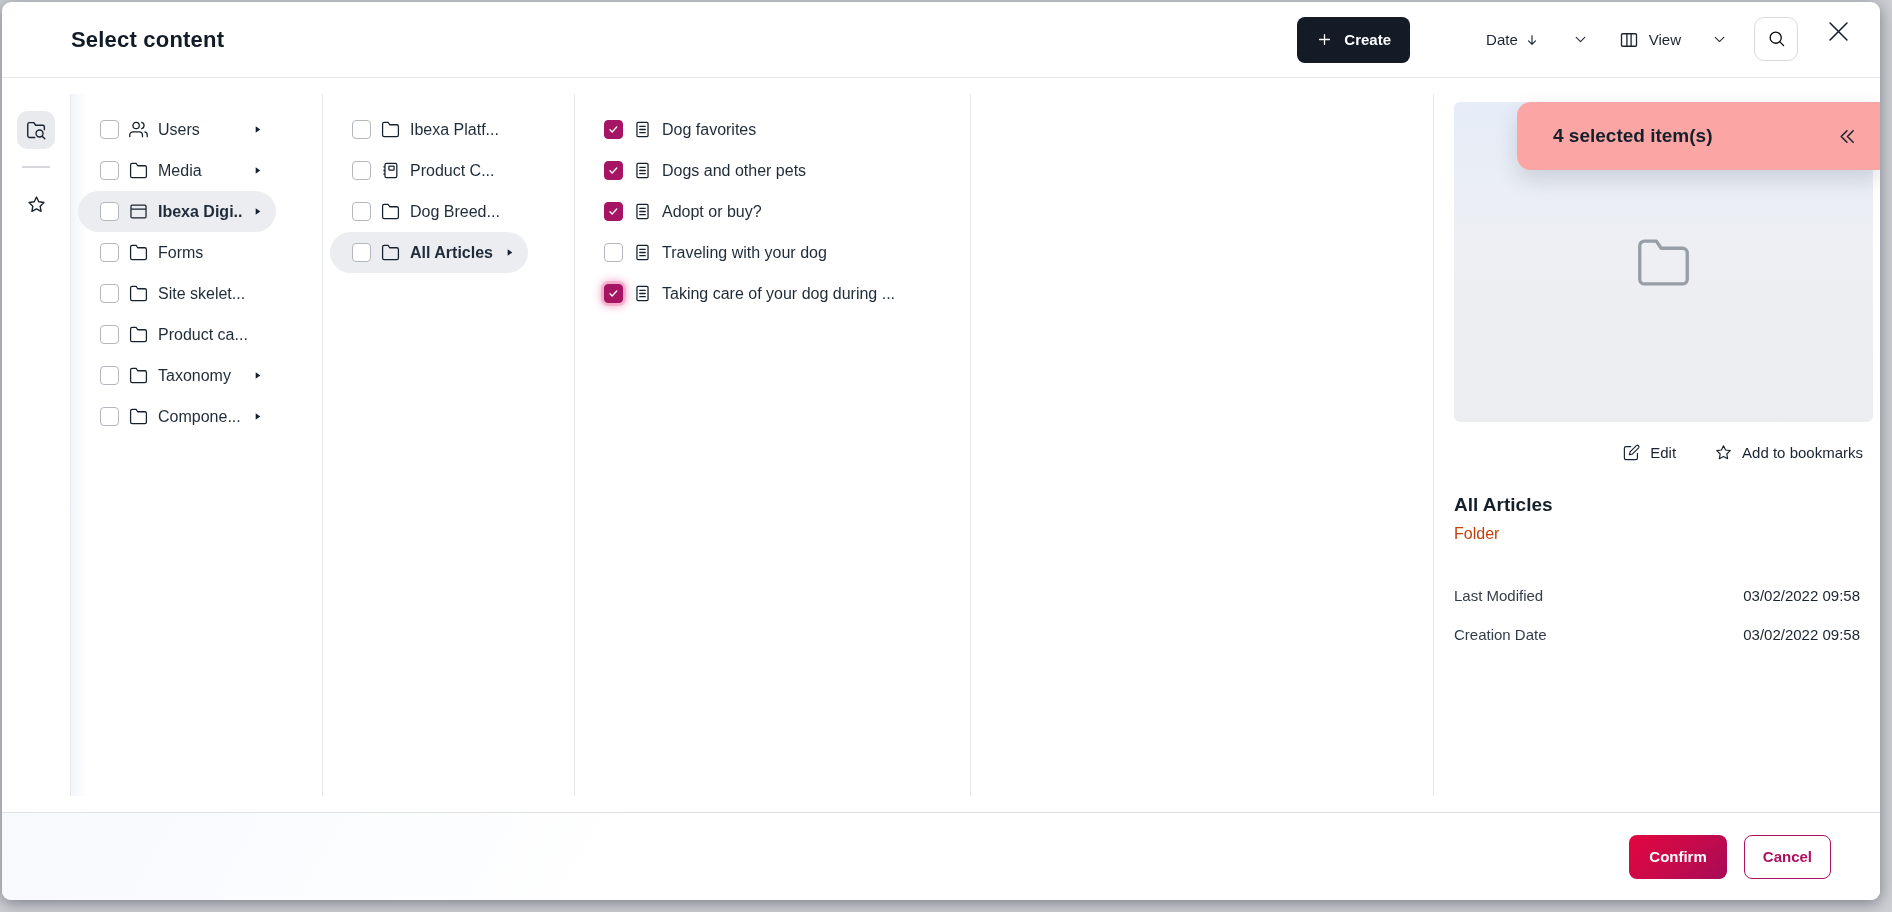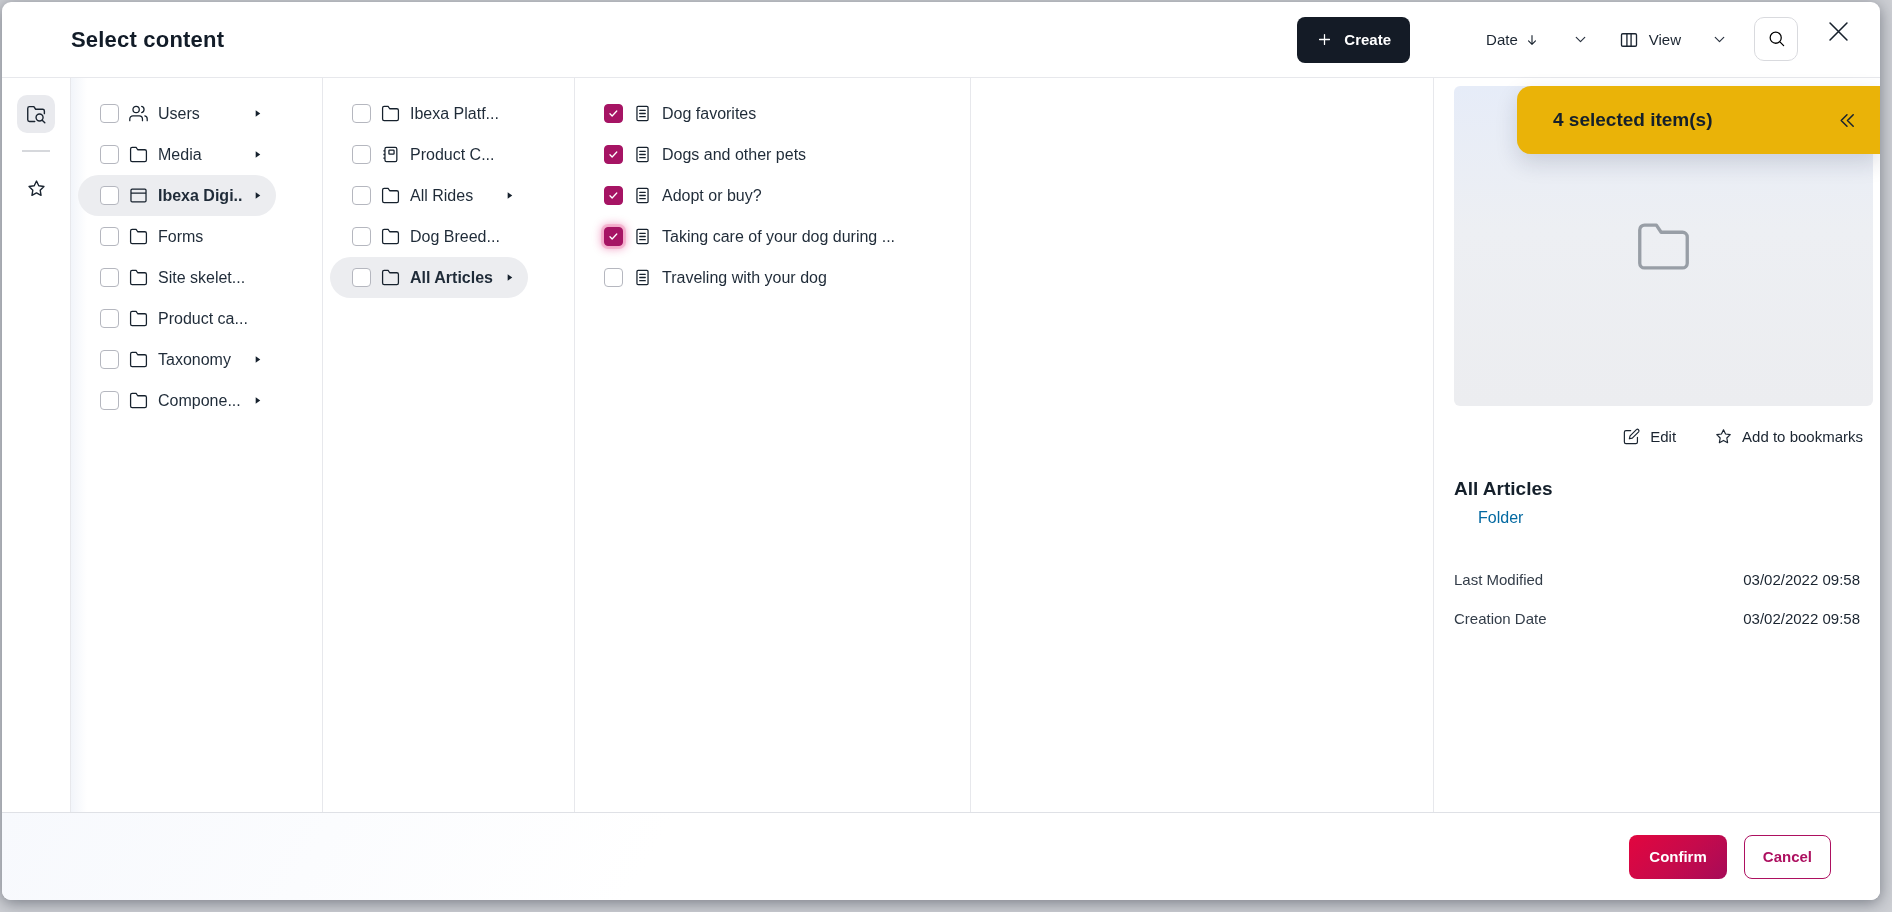--- a/index.html
+++ b/index.html
@@ -8,21 +8,21 @@
     background: #cdcfd4;
     font-family: "Liberation Sans", "DejaVu Sans", sans-serif;
     color: #1a2430;
     overflow: hidden;
   }
   .modal {
     position: absolute; left: 2px; top: 2px;
     width: 1878px; height: 898px;
     background: #fff; border-radius: 9px;
     box-shadow: 0 3px 16px rgba(18,24,38,.45);
-    display: flex; flex-direction: column; overflow: hidden;
+    display: flex; flex-direction: column; overflow: hidden; gap: 16px;
   }
   
   .topbar {
     height: 76px; flex: none;
     display: flex; align-items: center;
     padding: 0 27px 0 69px;
     border-bottom: 1px solid #e7e8ec;
   }
   .page-title { font-size: 22px; font-weight: 700; color: #121c28; letter-spacing: .2px; }
   .topbar-right { margin-left: auto; display: flex; }
@@ -90,35 +90,35 @@
   
   .panel { width: 446px; flex: none; position: relative; padding: 0 7px 0 20px; border-right: 0; }
   .preview {
     margin-top: 8px; height: 320px; border-radius: 6px;
     background: linear-gradient(180deg, #e6ecf8 0%, #edeff3 45%, #ecedf0 100%);
     display: flex; align-items: center; justify-content: center;
   }
   .preview svg { width: 57px; height: 57px; color: #989ea6; }
   .selected-card {
     position: absolute; top: 8px; right: 0; width: 363px; height: 68px;
-    background: #eab308; border-radius: 14px 0 0 14px;
+    background: #fca5a5; border-radius: 14px 0 0 14px;
     box-shadow: 0 9px 22px rgba(25,35,60,.15);
     display: flex; align-items: center; padding: 0 22px 0 36px;
   }
   .selected-count { font-size: 19px; font-weight: 700; color: #15202b; }
   .btn-collapse { margin-left: auto; background: none; border: 0; cursor: pointer; display: flex; color: #1a2430; }
   .btn-collapse svg { width: 23px; height: 23px; }
   .actions { display: flex; justify-content: flex-end; align-items: center; gap: 38px; margin-top: 21px; padding-right: 10px; }
   .action-btn {
     display: flex; align-items: center; gap: 9px; background: none; border: 0;
     font-family: inherit; font-size: 15px; color: #1a2430; cursor: pointer;
   }
   .action-btn svg { width: 19px; height: 19px; }
   .item-title { margin-top: 32px; font-size: 19px; font-weight: 700; color: #15202b; }
-  .item-type { margin-top: 9px; font-size: 16px; color: #0369a1; margin-left: 24px; }
+  .item-type { margin-top: 9px; font-size: 16px; color: #c2410c; }
   .meta { margin-top: 44px; }
   .meta-row { display: flex; justify-content: space-between; align-items: baseline; margin-bottom: 22px; padding-right: 13px; }
   .meta-label { font-size: 15px; color: #333d49; }
   .meta-value { font-size: 15px; color: #1a2430; }
   
   .footer {
     height: 88px; flex: none; border-top: 1px solid #dfe1e6;
     background: linear-gradient(120deg, #f7f9fd 0%, #ffffff 35%);
     display: flex; align-items: center; justify-content: flex-end; gap: 17px; padding-right: 49px;
   }
@@ -344,34 +344,20 @@
           </span>
           <span class="label">Product C...</span>
         </div>
         <div class="row">
           <span class="checkbox"></span>
           <span class="icon">
             <svg viewBox="0 0 24 24" fill="none" stroke="currentColor" stroke-width="1.6" stroke-linejoin="round">
               <path d="M22 19a2 2 0 0 1-2 2H4a2 2 0 0 1-2-2V5a2 2 0 0 1 2-2h5l2 3h9a2 2 0 0 1 2 2z"></path>
             </svg>
           </span>
-          <span class="label">All Rides</span>
-          <span class="caret">
-            <svg viewBox="0 0 24 24" fill="currentColor">
-              <path d="M8 5l10 7-10 7z"></path>
-            </svg>
-          </span>
-        </div>
-        <div class="row">
-          <span class="checkbox"></span>
-          <span class="icon">
-            <svg viewBox="0 0 24 24" fill="none" stroke="currentColor" stroke-width="1.6" stroke-linejoin="round">
-              <path d="M22 19a2 2 0 0 1-2 2H4a2 2 0 0 1-2-2V5a2 2 0 0 1 2-2h5l2 3h9a2 2 0 0 1 2 2z"></path>
-            </svg>
-          </span>
           <span class="label">Dog Breed...</span>
         </div>
         <div class="row selected">
           <span class="checkbox"></span>
           <span class="icon">
             <svg viewBox="0 0 24 24" fill="none" stroke="currentColor" stroke-width="1.6" stroke-linejoin="round">
               <path d="M22 19a2 2 0 0 1-2 2H4a2 2 0 0 1-2-2V5a2 2 0 0 1 2-2h5l2 3h9a2 2 0 0 1 2 2z"></path>
             </svg>
           </span>
           <span class="label">All Articles</span>
@@ -419,42 +405,42 @@
           </span>
           <span class="icon">
             <svg viewBox="0 0 24 24" fill="none" stroke="currentColor" stroke-width="1.6" stroke-linecap="round" stroke-linejoin="round">
               <rect x="5" y="3" width="14" height="18" rx="1.5"></rect>
               <path d="M8.5 8h7M8.5 12h7M8.5 16h7"></path>
             </svg>
           </span>
           <span class="label">Adopt or buy?</span>
         </div>
         <div class="row">
+          <span class="checkbox"></span>
+          <span class="icon">
+            <svg viewBox="0 0 24 24" fill="none" stroke="currentColor" stroke-width="1.6" stroke-linecap="round" stroke-linejoin="round">
+              <rect x="5" y="3" width="14" height="18" rx="1.5"></rect>
+              <path d="M8.5 8h7M8.5 12h7M8.5 16h7"></path>
+            </svg>
+          </span>
+          <span class="label">Traveling with your dog</span>
+        </div>
+        <div class="row">
           <span class="checkbox checked glow">
             <svg viewBox="0 0 24 24" fill="none" stroke="#fff" stroke-width="2.4" stroke-linecap="round" stroke-linejoin="round">
               <path d="M5.5 12.5l4 4 8.5-9"></path>
             </svg>
           </span>
           <span class="icon">
             <svg viewBox="0 0 24 24" fill="none" stroke="currentColor" stroke-width="1.6" stroke-linecap="round" stroke-linejoin="round">
               <rect x="5" y="3" width="14" height="18" rx="1.5"></rect>
               <path d="M8.5 8h7M8.5 12h7M8.5 16h7"></path>
             </svg>
           </span>
           <span class="label">Taking care of your dog during ...</span>
-        </div>
-        <div class="row">
-          <span class="checkbox"></span>
-          <span class="icon">
-            <svg viewBox="0 0 24 24" fill="none" stroke="currentColor" stroke-width="1.6" stroke-linecap="round" stroke-linejoin="round">
-              <rect x="5" y="3" width="14" height="18" rx="1.5"></rect>
-              <path d="M8.5 8h7M8.5 12h7M8.5 16h7"></path>
-            </svg>
-          </span>
-          <span class="label">Traveling with your dog</span>
         </div>
       </div>
     <div class="col col4"></div>
 
     <div class="panel">
       <div class="preview">
         <span style="display:flex">
           <svg viewBox="0 0 24 24" fill="none" stroke="currentColor" stroke-width="1.4" stroke-linejoin="round">
               <path d="M22 19a2 2 0 0 1-2 2H4a2 2 0 0 1-2-2V5a2 2 0 0 1 2-2h5l2 3h9a2 2 0 0 1 2 2z"></path>
             </svg>

